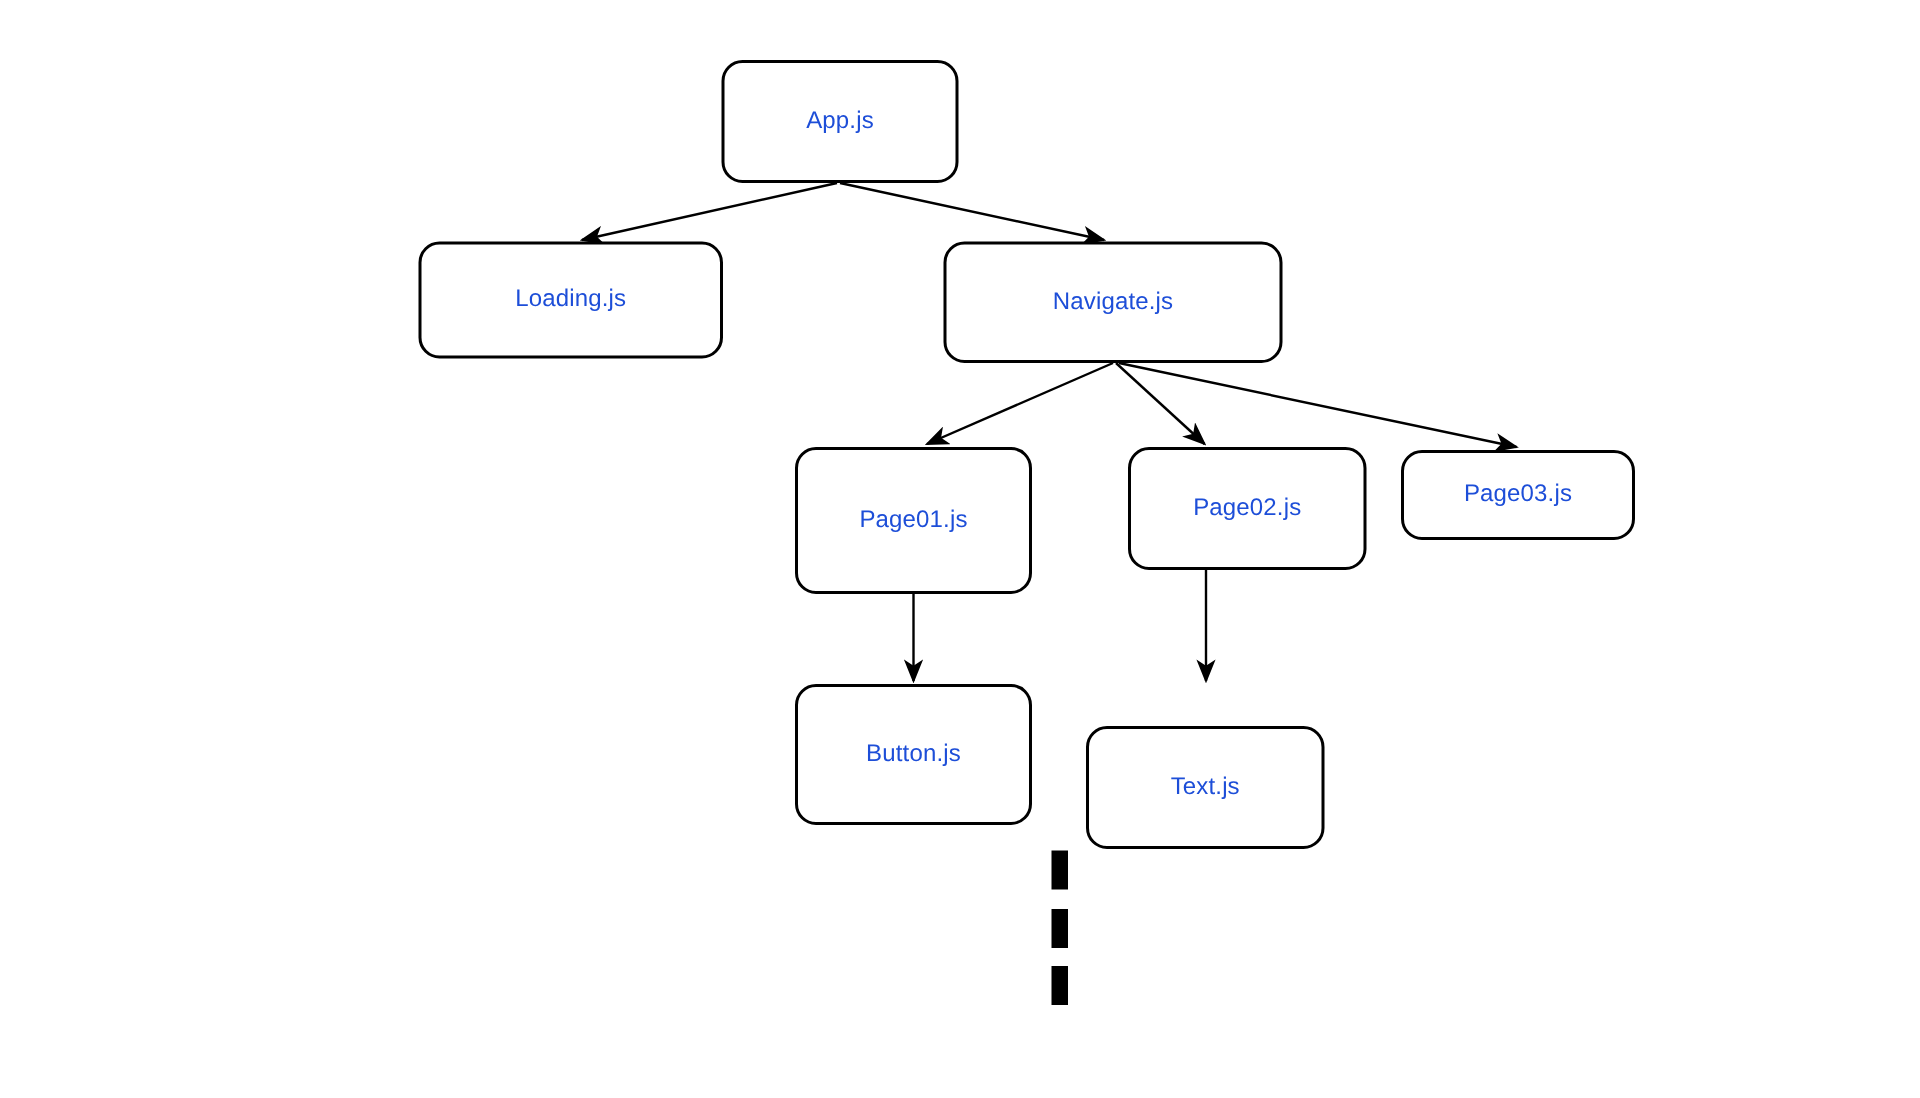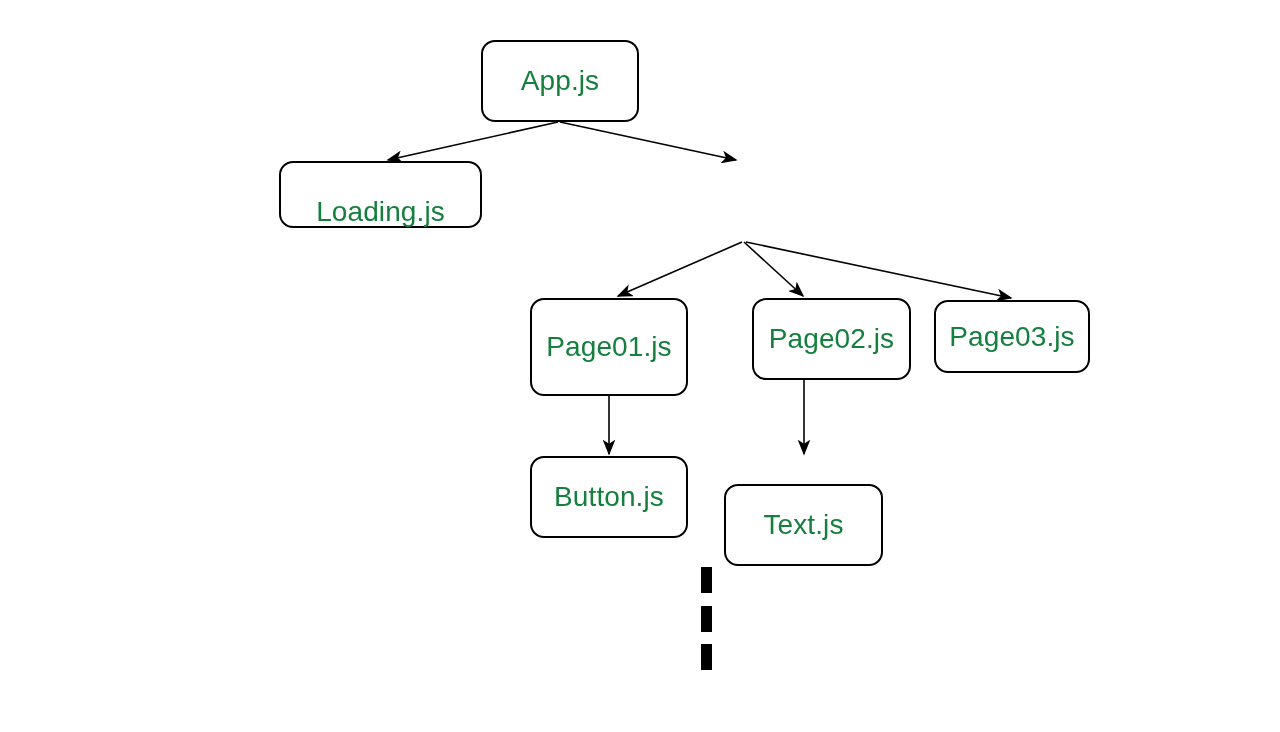--- a/index.html
+++ b/index.html
@@ -33,23 +33,23 @@
     box-sizing: border-box;
     background: #ffffff;
     border: 2px solid #000000;
     border-radius: 14px;
     display: flex;
     align-items: center;
     justify-content: center;
   }
   .node-label {
     font-family: "Liberation Sans", sans-serif;
-    font-size: 28px;
+    font-size: 16px;
     line-height: 1;
-    color: #15803d;
+    color: #1d4ed8;
     letter-spacing: 0.1px;
     white-space: nowrap;
   }
   .ellipsis {
     position: absolute;
     display: flex;
     flex-direction: column;
     align-items: center;
     justify-content: space-between;
   }
@@ -78,38 +78,41 @@
         <line x1="746" y1="242" x2="1011" y2="298" stroke="#000000" stroke-width="1.6" marker-end="url(#arrowhead)"></line>
         <line x1="609" y1="380" x2="609" y2="454" stroke="#000000" stroke-width="1.6" marker-end="url(#arrowhead)"></line>
         <line x1="804" y1="380" x2="804" y2="454" stroke="#000000" stroke-width="1.6" marker-end="url(#arrowhead)"></line>
       </g>
   </svg>
 
   <div class="node" style="left: 481px; top: 40px; width: 158px; height: 82px;">
     <span class="node-label">App.js</span>
   </div>
 
-  <div class="node" style="left: 279px; top: 161px; width: 203px; height: 67px; align-items: flex-end;">
+  <div class="node" style="left: 279px; top: 161px; width: 203px; height: 78px;">
     <span class="node-label">Loading.js</span>
   </div>
 
+  <div class="node" style="left: 629px; top: 161px; width: 226px; height: 81px;">
+    <span class="node-label">Navigate.js</span>
+  </div>
 
   <div class="node" style="left: 530px; top: 298px; width: 158px; height: 98px;">
     <span class="node-label">Page01.js</span>
   </div>
 
   <div class="node" style="left: 752px; top: 298px; width: 159px; height: 82px;">
     <span class="node-label">Page02.js</span>
   </div>
 
-  <div class="node" style="left: 934px; top: 300px; width: 156px; height: 73px;">
+  <div class="node" style="left: 934px; top: 300px; width: 156px; height: 60px;">
     <span class="node-label">Page03.js</span>
   </div>
 
-  <div class="node" style="left: 530px; top: 456px; width: 158px; height: 82px;">
+  <div class="node" style="left: 530px; top: 456px; width: 158px; height: 94px;">
     <span class="node-label">Button.js</span>
   </div>
 
   <div class="node" style="left: 724px; top: 484px; width: 159px; height: 82px;">
     <span class="node-label">Text.js</span>
   </div>
 
   <div class="ellipsis" id="ellipsis" style="left: 701px; top: 567px; width: 11px; height: 103px;">
       <div class="ellipsis-dot" style="width: 11px; background: rgb(0, 0, 0);"></div>
       <div class="ellipsis-dot" style="width: 11px; background: rgb(0, 0, 0);"></div>

